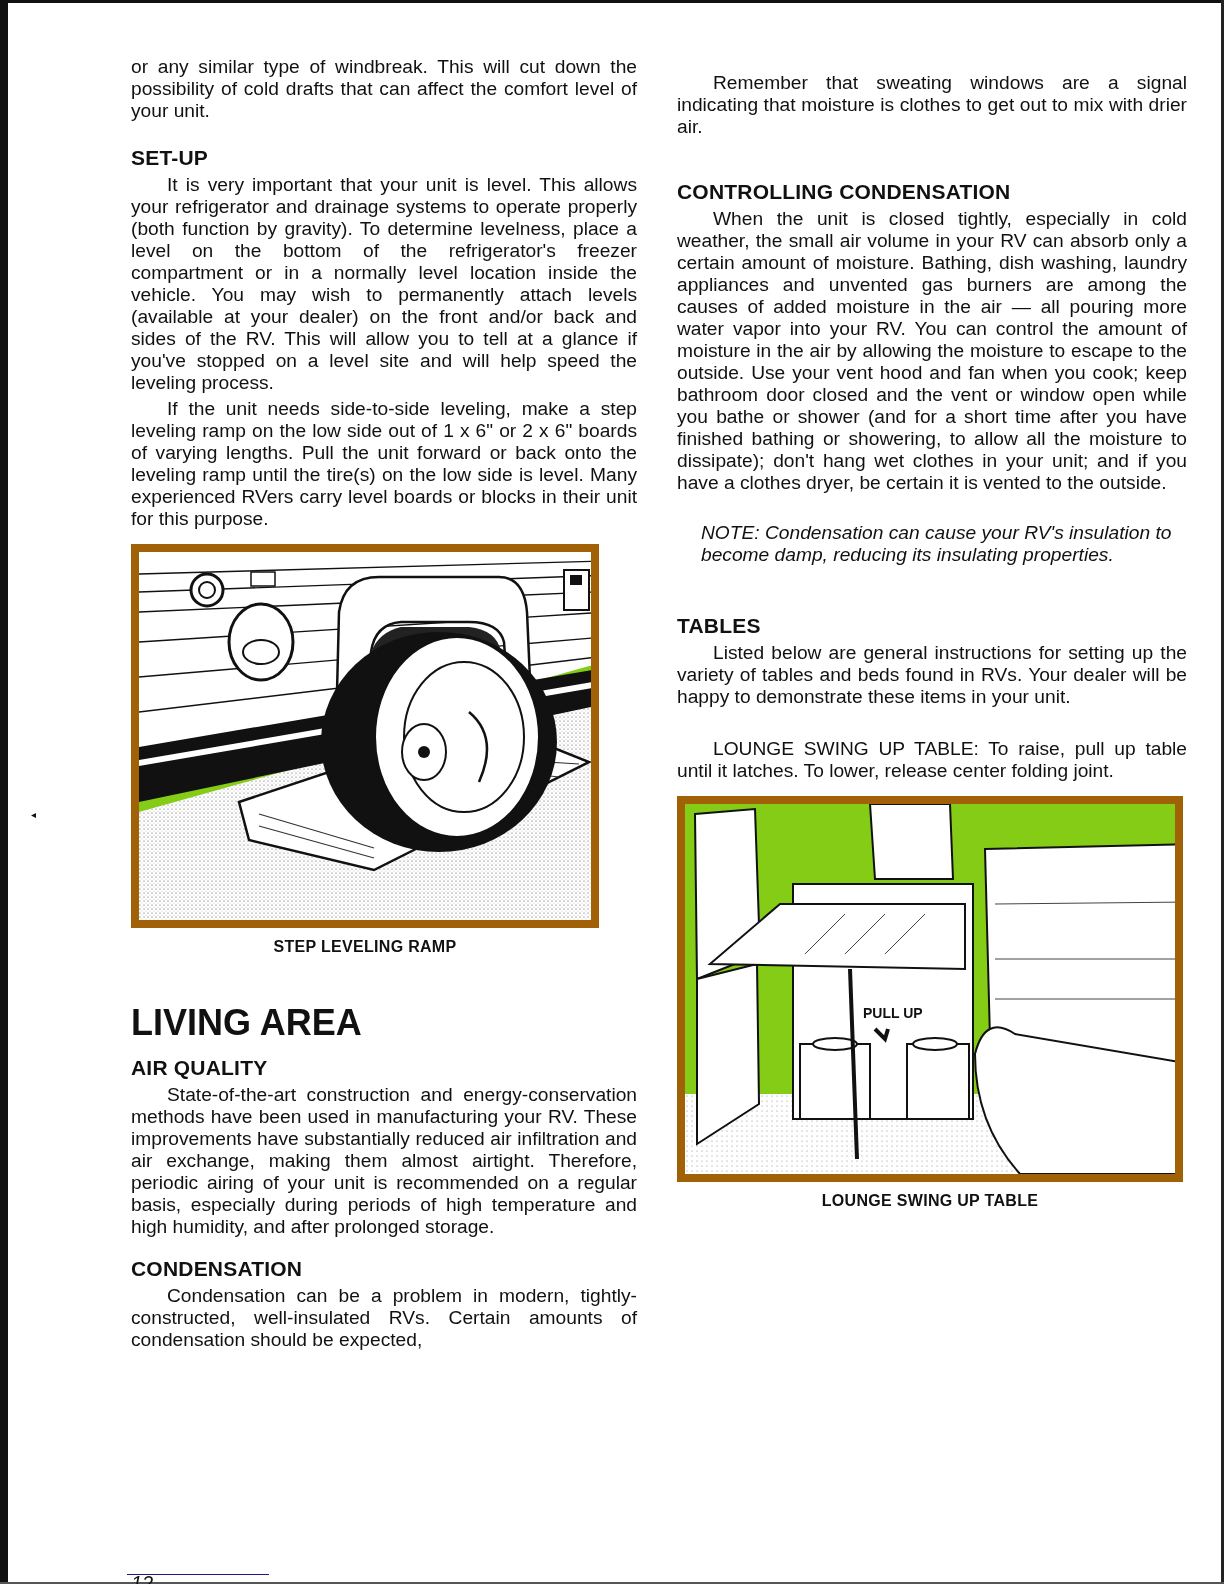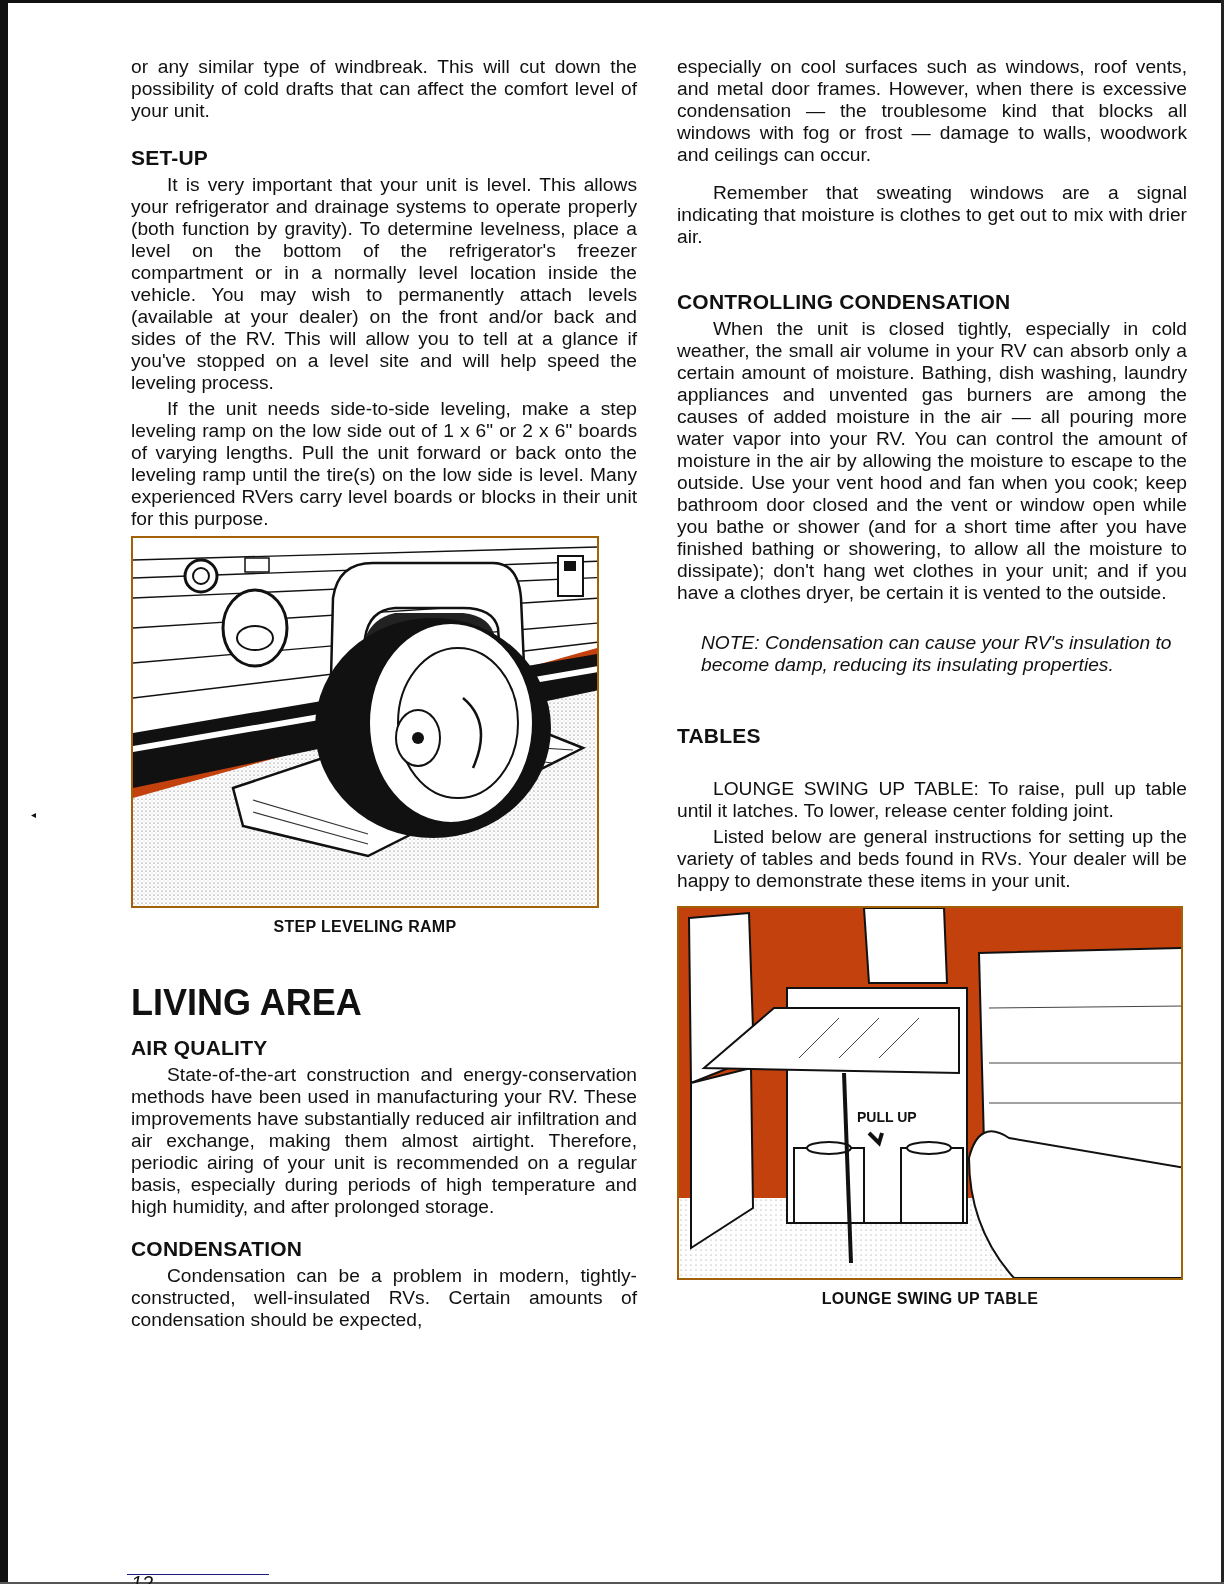--- a/index.html
+++ b/index.html
@@ -15,21 +15,21 @@
 
   .col { position: absolute; top: 56px; }
   .col-left { left: 131px; width: 506px; }
   .col-right { left: 677px; width: 510px; }
 
   p { margin: 0; font-size: 19.2px; line-height: 22px; text-align: justify; }
   p.indent { text-indent: 36px; }
   h3 { margin: 0; font-size: 21px; font-weight: bold; letter-spacing: 0.2px; }
   h2 { margin: 0; font-size: 36px; font-weight: bold; }
   .note { font-style: italic; margin-left: 24px; text-align: left; }
-  .figure { border: 2px solid #a16207; position: relative; overflow: hidden; background: #c2410c; }
+  .figure { border: 8px solid #a16207; position: relative; overflow: hidden; background: #84cc16; }
   .caption { text-align: center; font-weight: bold; font-size: 16px; margin-top: 10px; letter-spacing: 0.3px; }
   .page-number { position: absolute; left: 131px; top: 1572px; font-size: 20px; font-style: italic; }
   .page-rule { position: absolute; left: 127px; top: 1574px; width: 142px; height: 1px; background: #1a1a7a; }
   .stray-mark { position: absolute; left: 31px; top: 809px; font-size: 10px; }
 </style>
 </head>
 <body>
 
 <div class="frame-top"></div>
 <div class="frame-left"></div>
@@ -38,21 +38,21 @@
 <div class="stray-mark">◂</div>
 
 <div class="col col-left">
   <p>or any similar type of windbreak. This will cut down the possibility of cold drafts that can affect the comfort level of your unit.</p>
 
   <h3 style="margin-top:24px;">SET-UP</h3>
   <p class="indent" style="margin-top:4px;">It is very important that your unit is level. This allows your refrigerator and drainage systems to operate properly (both function by gravity). To determine levelness, place a level on the bottom of the refrigerator's freezer compartment or in a normally level location inside the vehicle. You may wish to permanently attach levels (available at your dealer) on the front and/or back and sides of the RV. This will allow you to tell at a glance if you've stopped on a level site and will help speed the leveling process.</p>
 
   <p class="indent" style="margin-top:4px;">If the unit needs side-to-side leveling, make a step leveling ramp on the low side out of 1 x 6" or 2 x 6" boards of varying lengths. Pull the unit forward or back onto the leveling ramp until the tire(s) on the low side is level. Many experienced RVers carry level boards or blocks in their unit for this purpose.</p>
 
-  <div style="margin-top:6px; width:468px;">
+  <div style="margin-top:14px; width:468px;">
     <div class="figure" style="height:368px;">
       <svg width="500" height="368" viewBox="0 0 500 368">
         <defs>
           <pattern id="grain" width="4" height="4" patternUnits="userSpaceOnUse">
             <rect width="4" height="4" fill="#fff"></rect>
             <circle cx="1" cy="1" r="0.6" fill="#555"></circle>
             <circle cx="3" cy="3" r="0.4" fill="#888"></circle>
           </pattern>
         </defs>
 
@@ -106,32 +106,31 @@
   <h2 style="margin-top:46px;">LIVING AREA</h2>
 
   <h3 style="margin-top:12px;">AIR QUALITY</h3>
   <p class="indent" style="margin-top:4px;">State-of-the-art construction and energy-conservation methods have been used in manufacturing your RV. These improvements have substantially reduced air infiltration and air exchange, making them almost airtight. Therefore, periodic airing of your unit is recommended on a regular basis, especially during periods of high temperature and high humidity, and after prolonged storage.</p>
 
   <h3 style="margin-top:19px;">CONDENSATION</h3>
   <p class="indent" style="margin-top:4px;">Condensation can be a problem in modern, tightly-constructed, well-insulated RVs. Certain amounts of condensation should be expected,</p>
 </div>
 
 <div class="col col-right">
-  <p>especially on cool surfaces such as windows, roof vents, and metal door frames. However, when there is excessive condensation — the troublesome kind that blocks all windows with fog or frost — damage to walls, woodwork and ceilings can occur.</p>
   <p class="indent" style="margin-top:16px;">Remember that sweating windows are a signal indicating that moisture is clothes to get out to mix with drier air.</p>
 
   <h3 style="margin-top:42px;">CONTROLLING CONDENSATION</h3>
   <p class="indent" style="margin-top:4px;">When the unit is closed tightly, especially in cold weather, the small air volume in your RV can absorb only a certain amount of moisture. Bathing, dish washing, laundry appliances and unvented gas burners are among the causes of added moisture in the air — all pouring more water vapor into your RV. You can control the amount of moisture in the air by allowing the moisture to escape to the outside. Use your vent hood and fan when you cook; keep bathroom door closed and the vent or window open while you bathe or shower (and for a short time after you have finished bathing or showering, to allow all the moisture to dissipate); don't hang wet clothes in your unit; and if you have a clothes dryer, be certain it is vented to the outside.</p>
 
   <p class="note" style="margin-top:28px;">NOTE: Condensation can cause your RV's insulation to become damp, reducing its insulating properties.</p>
 
   <h3 style="margin-top:48px;">TABLES</h3>
+  <p class="indent" style="margin-top:4px;">Listed below are general instructions for setting up the variety of tables and beds found in RVs. Your dealer will be happy to demonstrate these items in your unit.</p>
+
   <p class="indent" style="margin-top:30px;">LOUNGE SWING UP TABLE: To raise, pull up table until it latches. To lower, release center folding joint.</p>
-
-  <p class="indent" style="margin-top:4px;">Listed below are general instructions for setting up the variety of tables and beds found in RVs. Your dealer will be happy to demonstrate these items in your unit.</p>
 
   <div style="margin-top:14px; width:506px;">
     <div class="figure" style="height:370px;">
       <svg width="506" height="370" viewBox="0 0 506 370">
         <defs>
           <pattern id="carpet" width="5" height="5" patternUnits="userSpaceOnUse">
             <rect width="5" height="5" fill="#fff"></rect>
             <circle cx="2" cy="2" r="0.5" fill="#777"></circle>
           </pattern>
         </defs>

